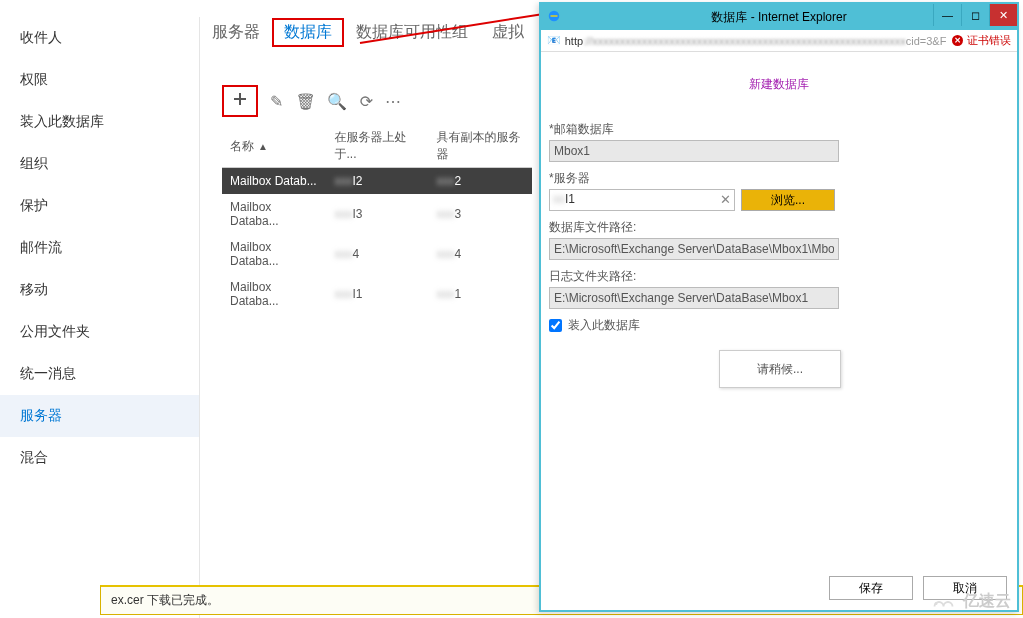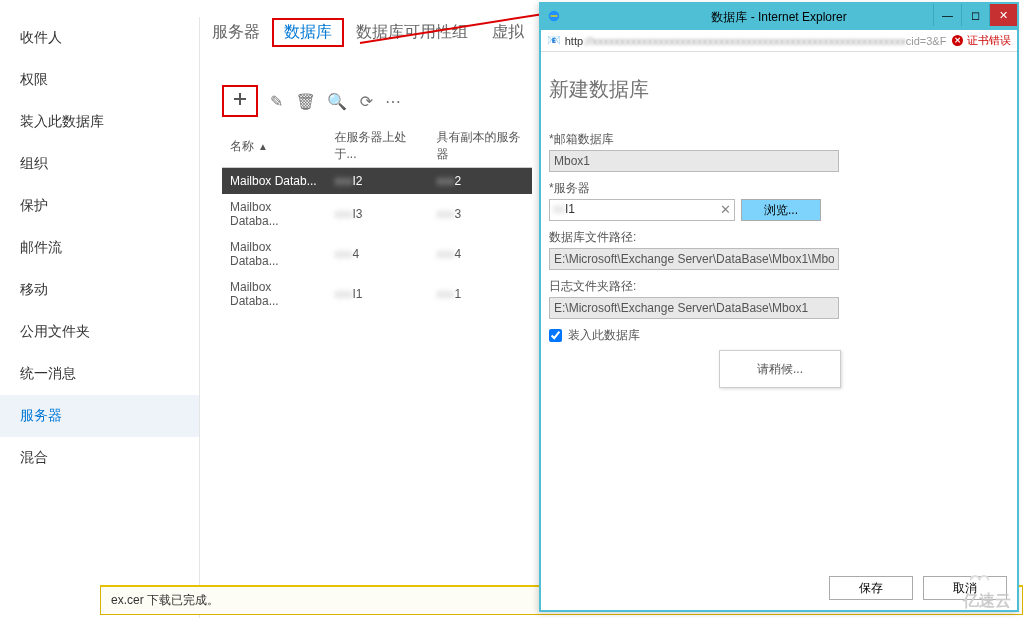--- a/index.html
+++ b/index.html
@@ -46,38 +46,38 @@
     .winbtn.max, .winbtn.min { background: #4fbfd6; color: #000; }
     .ie-icon { position: absolute; left: 6px; top: 5px; width: 14px; height: 14px; }
     .addrbar { height: 22px; background: #fff; display: flex; align-items: center; border-bottom: 1px solid #ddd; padding: 0 6px; font-size: 11px; }
     .addrbar .addr-icon { margin-right: 4px; }
     .addrbar .cert-err { margin-left: auto; display: flex; align-items: center; gap: 4px; color: #c00; }
     .addrbar .cert-err .err-icon { width: 11px; height: 11px; background: #c00; border-radius: 50%; display: flex; align-items: center; justify-content: center; color: #fff; font-size: 8px; font-weight: bold; }
     .addr-url { color: #999; filter: blur(1.5px); }
     .addr-cid { color: #999; font-size: 11px; }
 
     .popup-body { padding: 24px 8px 8px 8px; position: relative; height: calc(100% - 48px); }
-    .popup-title { font-size: 20px; color: #737373; margin-bottom: 28px; }
+    .popup-title { font-size: 12px; color: #a21caf; margin-bottom: 28px; text-align: center; }
     .form-label { font-size: 12px; color: #555; margin-bottom: 2px; }
     .form-input { width: 290px; height: 22px; padding: 2px 4px; font-size: 12px; border: 1px solid #bbb; color: #555; }
     .form-input.shaded { background: #e8e8e8; }
     .form-row { margin-bottom: 8px; }
     .server-row { display: flex; gap: 6px; align-items: center; }
     .server-input-wrap { position: relative; width: 186px; }
     .server-input { width: 100%; height: 22px; padding: 2px 18px 2px 4px; font-size: 12px; border: 1px solid #bbb; }
     .clear-x { position: absolute; right: 4px; top: 3px; font-size: 13px; color: #888; cursor: pointer; }
-    .browse-btn { width: 80px; height: 22px; border: 1px solid #aaa; background: #7dd3fc; font-size: 12px; cursor: pointer; }
+    .browse-btn { width: 94px; height: 22px; border: 1px solid #aaa; background: #eab308; font-size: 12px; cursor: pointer; }
     .checkbox-row { display: flex; align-items: center; gap: 6px; font-size: 12px; color: #555; margin-top: 4px; }
     .wait-box { position: absolute; left: 178px; top: 298px; width: 122px; height: 38px; border: 1px solid #ccc; background: #fff; display: flex; align-items: center; justify-content: center; font-size: 12px; color: #555; box-shadow: 1px 1px 3px rgba(0,0,0,0.15); }
 
     .popup-footer { position: absolute; bottom: 10px; right: 10px; display: flex; gap: 10px; }
     .footer-btn { width: 84px; height: 24px; border: 1px solid #aaa; background: #fff; font-size: 12px; cursor: pointer; }
 
     
-    .watermark { position: absolute; right: 12px; bottom: 6px; display: flex; align-items: flex-start; gap: 6px; color: #ccc; font-size: 16px; font-weight: 600; flex-direction: column; }
+    .watermark { position: absolute; right: 12px; bottom: 6px; display: flex; align-items: center; gap: 6px; color: #ccc; font-size: 16px; font-weight: 600; }
     .watermark .logo { width: 30px; height: 18px; }
   </style>
 </head>
 <body>
 
 <div class="sidebar">
   <div class="sidebar-item"><span>收件人</span></div>
   <div class="sidebar-item"><span>权限</span></div>
   <div class="sidebar-item"><span>装入此数据库</span></div>
   <div class="sidebar-item"><span>组织</span></div>

